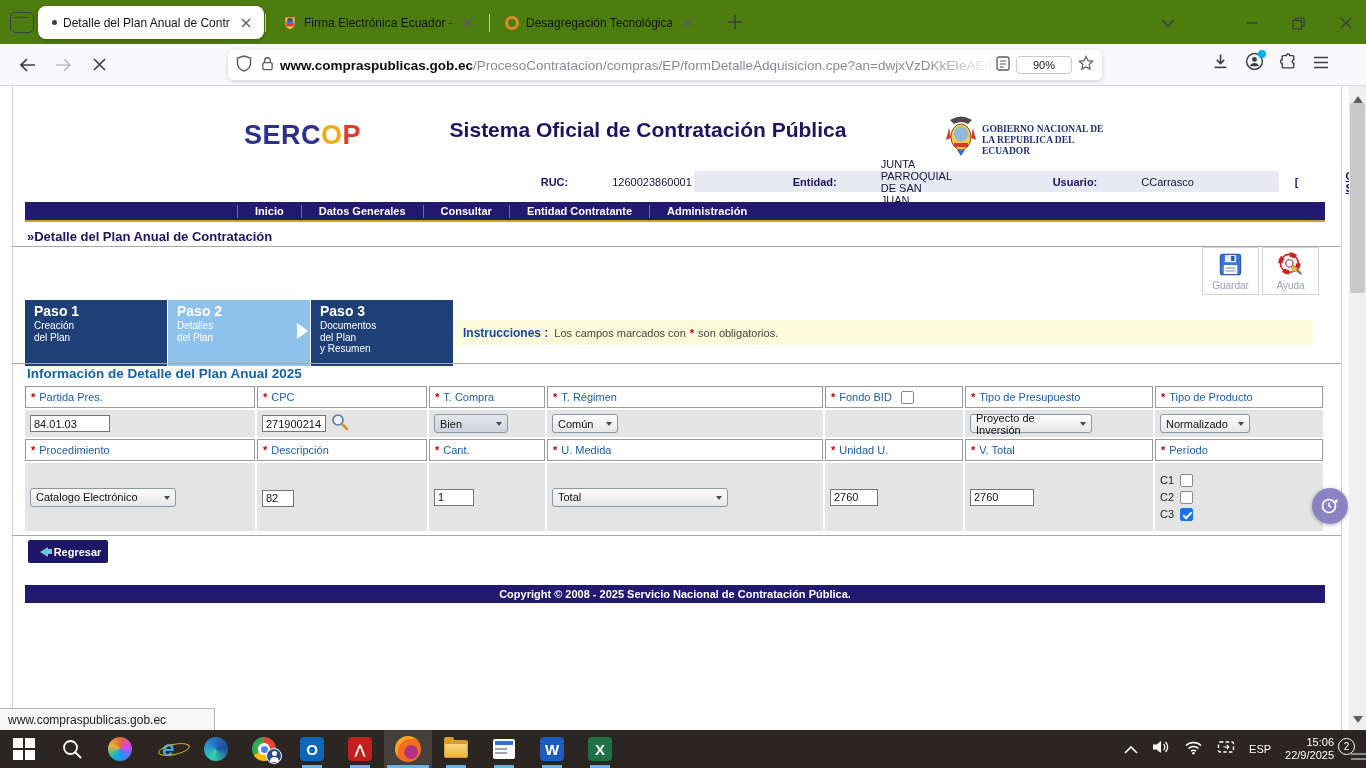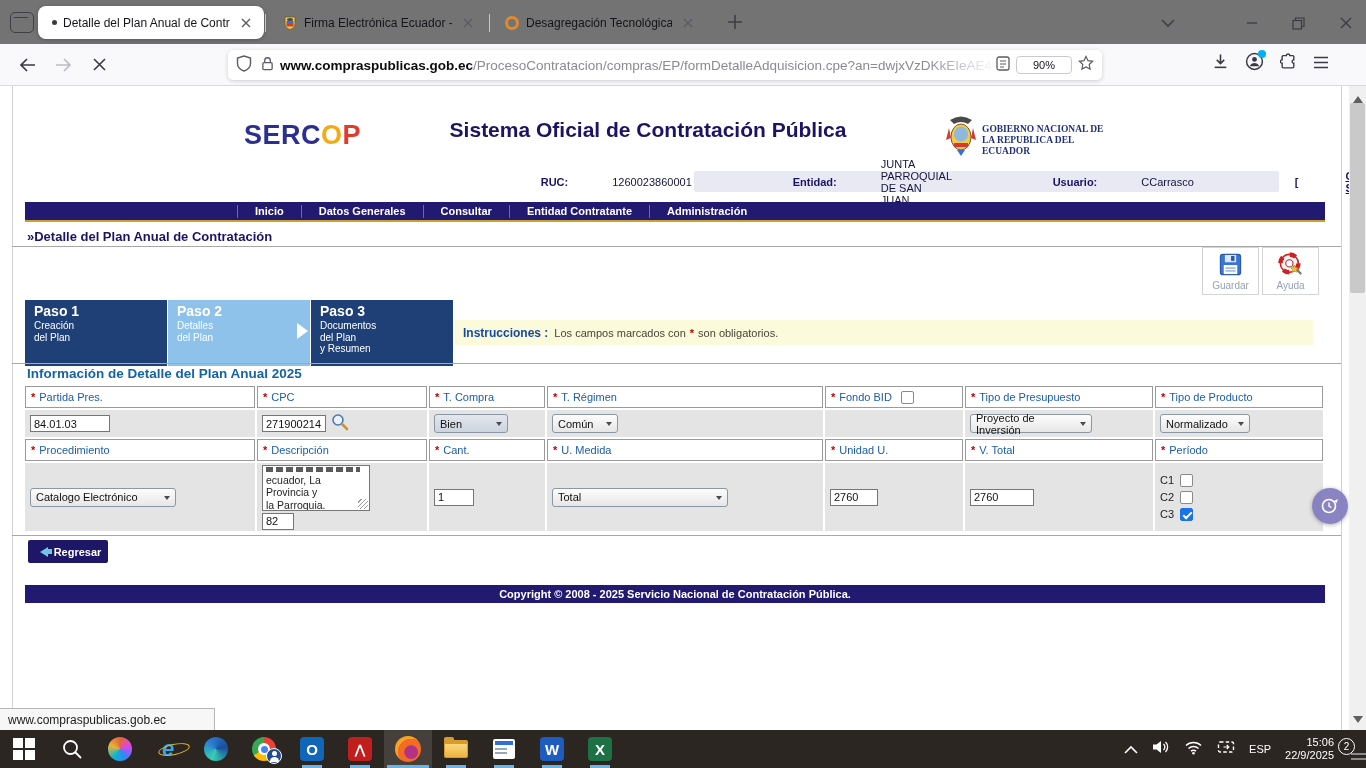--- a/index.html
+++ b/index.html
@@ -1,21 +1,21 @@
 <!DOCTYPE html>
 <html><head>
 <meta charset="utf-8">
 <style>
   html,body{margin:0;padding:0;}
   body{width:1366px;height:768px;overflow:hidden;position:relative;background:#fff;
        font-family:"Liberation Sans","DejaVu Sans",sans-serif;-webkit-font-smoothing:antialiased;}
   .abs{position:absolute;box-sizing:border-box;}
 
   
-  #tabbar{left:0;top:0;width:1366px;height:44px;background:#737373;}
+  #tabbar{left:0;top:0;width:1366px;height:44px;background:#4d7c0f;}
   .fxview{left:10px;top:12px;width:24px;height:21px;border:1.6px solid #3e3e46;border-radius:5px;}
   .fxview::after{content:"";position:absolute;left:3px;top:4px;width:14px;height:0;border-top:1.6px solid #3e3e46;}
   .tab{top:6px;height:33px;border-radius:8px;display:flex;align-items:center;padding:0 8px;font-size:12px;color:#15141a;}
   .tab.active{background:#fff;box-shadow:0 1px 4px rgba(0,0,0,.25);}
   .tab .ttl{white-space:nowrap;overflow:hidden;flex:1;margin:0 6px;}
   .tabsep{top:14px;width:1px;height:18px;background:#c6c6cc;}
   .tclose{width:20px;height:20px;display:flex;align-items:center;justify-content:center;border-radius:4px;color:#5b5b66;flex:0 0 auto;}
   .dotfav{width:5px;height:5px;border-radius:50%;background:#3a3a44;margin-left:6px;flex:0 0 auto;}
   .fav{width:16px;height:16px;flex:0 0 auto;margin-left:2px;}
   .orangefav{width:14px;height:14px;border-radius:50%;border:3.5px solid #e08a2e;box-sizing:border-box;}
@@ -440,26 +440,20 @@
         <span>Período</span>
       </div>
 
     <div class="dcell r4">
         <div class="sel" style="width:146px;">
           <span>Catalogo Electrónico</span>
           <span class="arr"></span>
         </div>
       </div>
     <div class="dcell r4" style="flex-direction:column;align-items:flex-start;justify-content:center;">
-      <div id="descarea">
-        <div class="clip"></div>
-        <div>ecuador, La Provincia y</div>
-        <div>la Parroquia.</div>
-        <div class="grip"></div>
-      </div>
       <div class="inp" style="width:32px;margin-top:2px;">82</div>
     </div>
     <div class="dcell r4">
         <div class="inp" style="width:40px;">1</div>
       </div>
     <div class="dcell r4">
         <div class="sel" style="width:176px;">
           <span>Total</span>
           <span class="arr"></span>
         </div>

